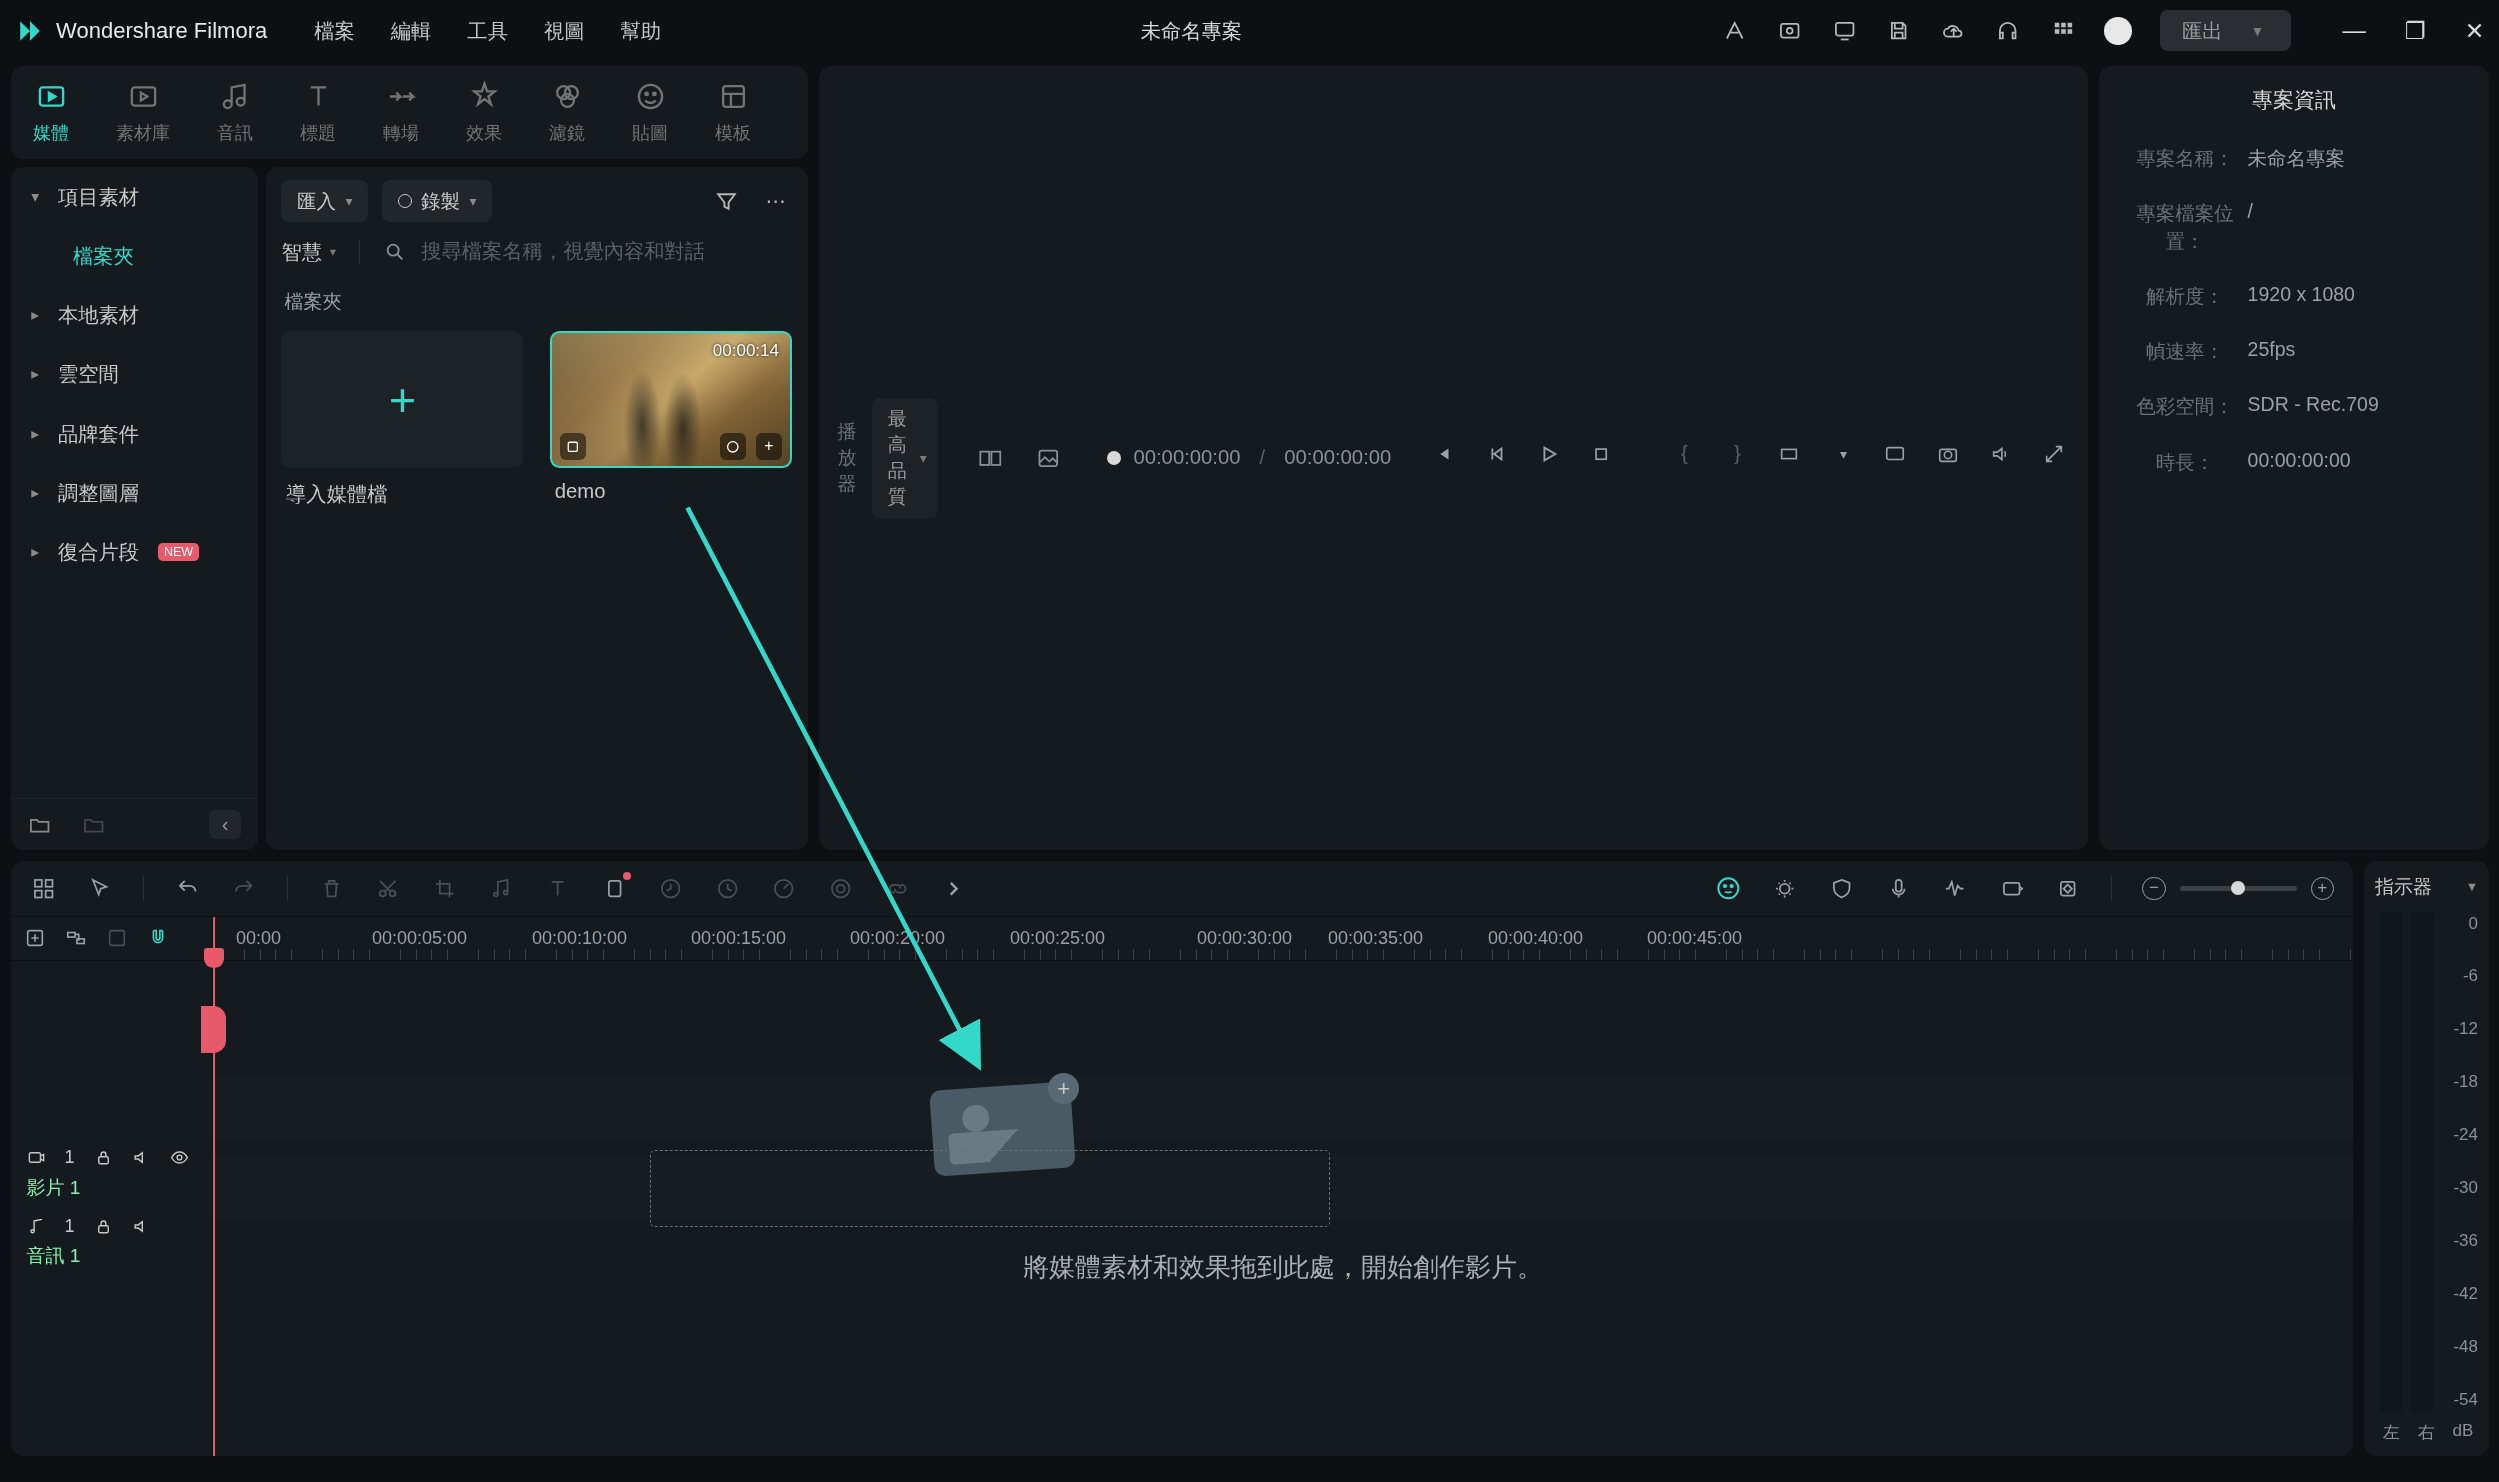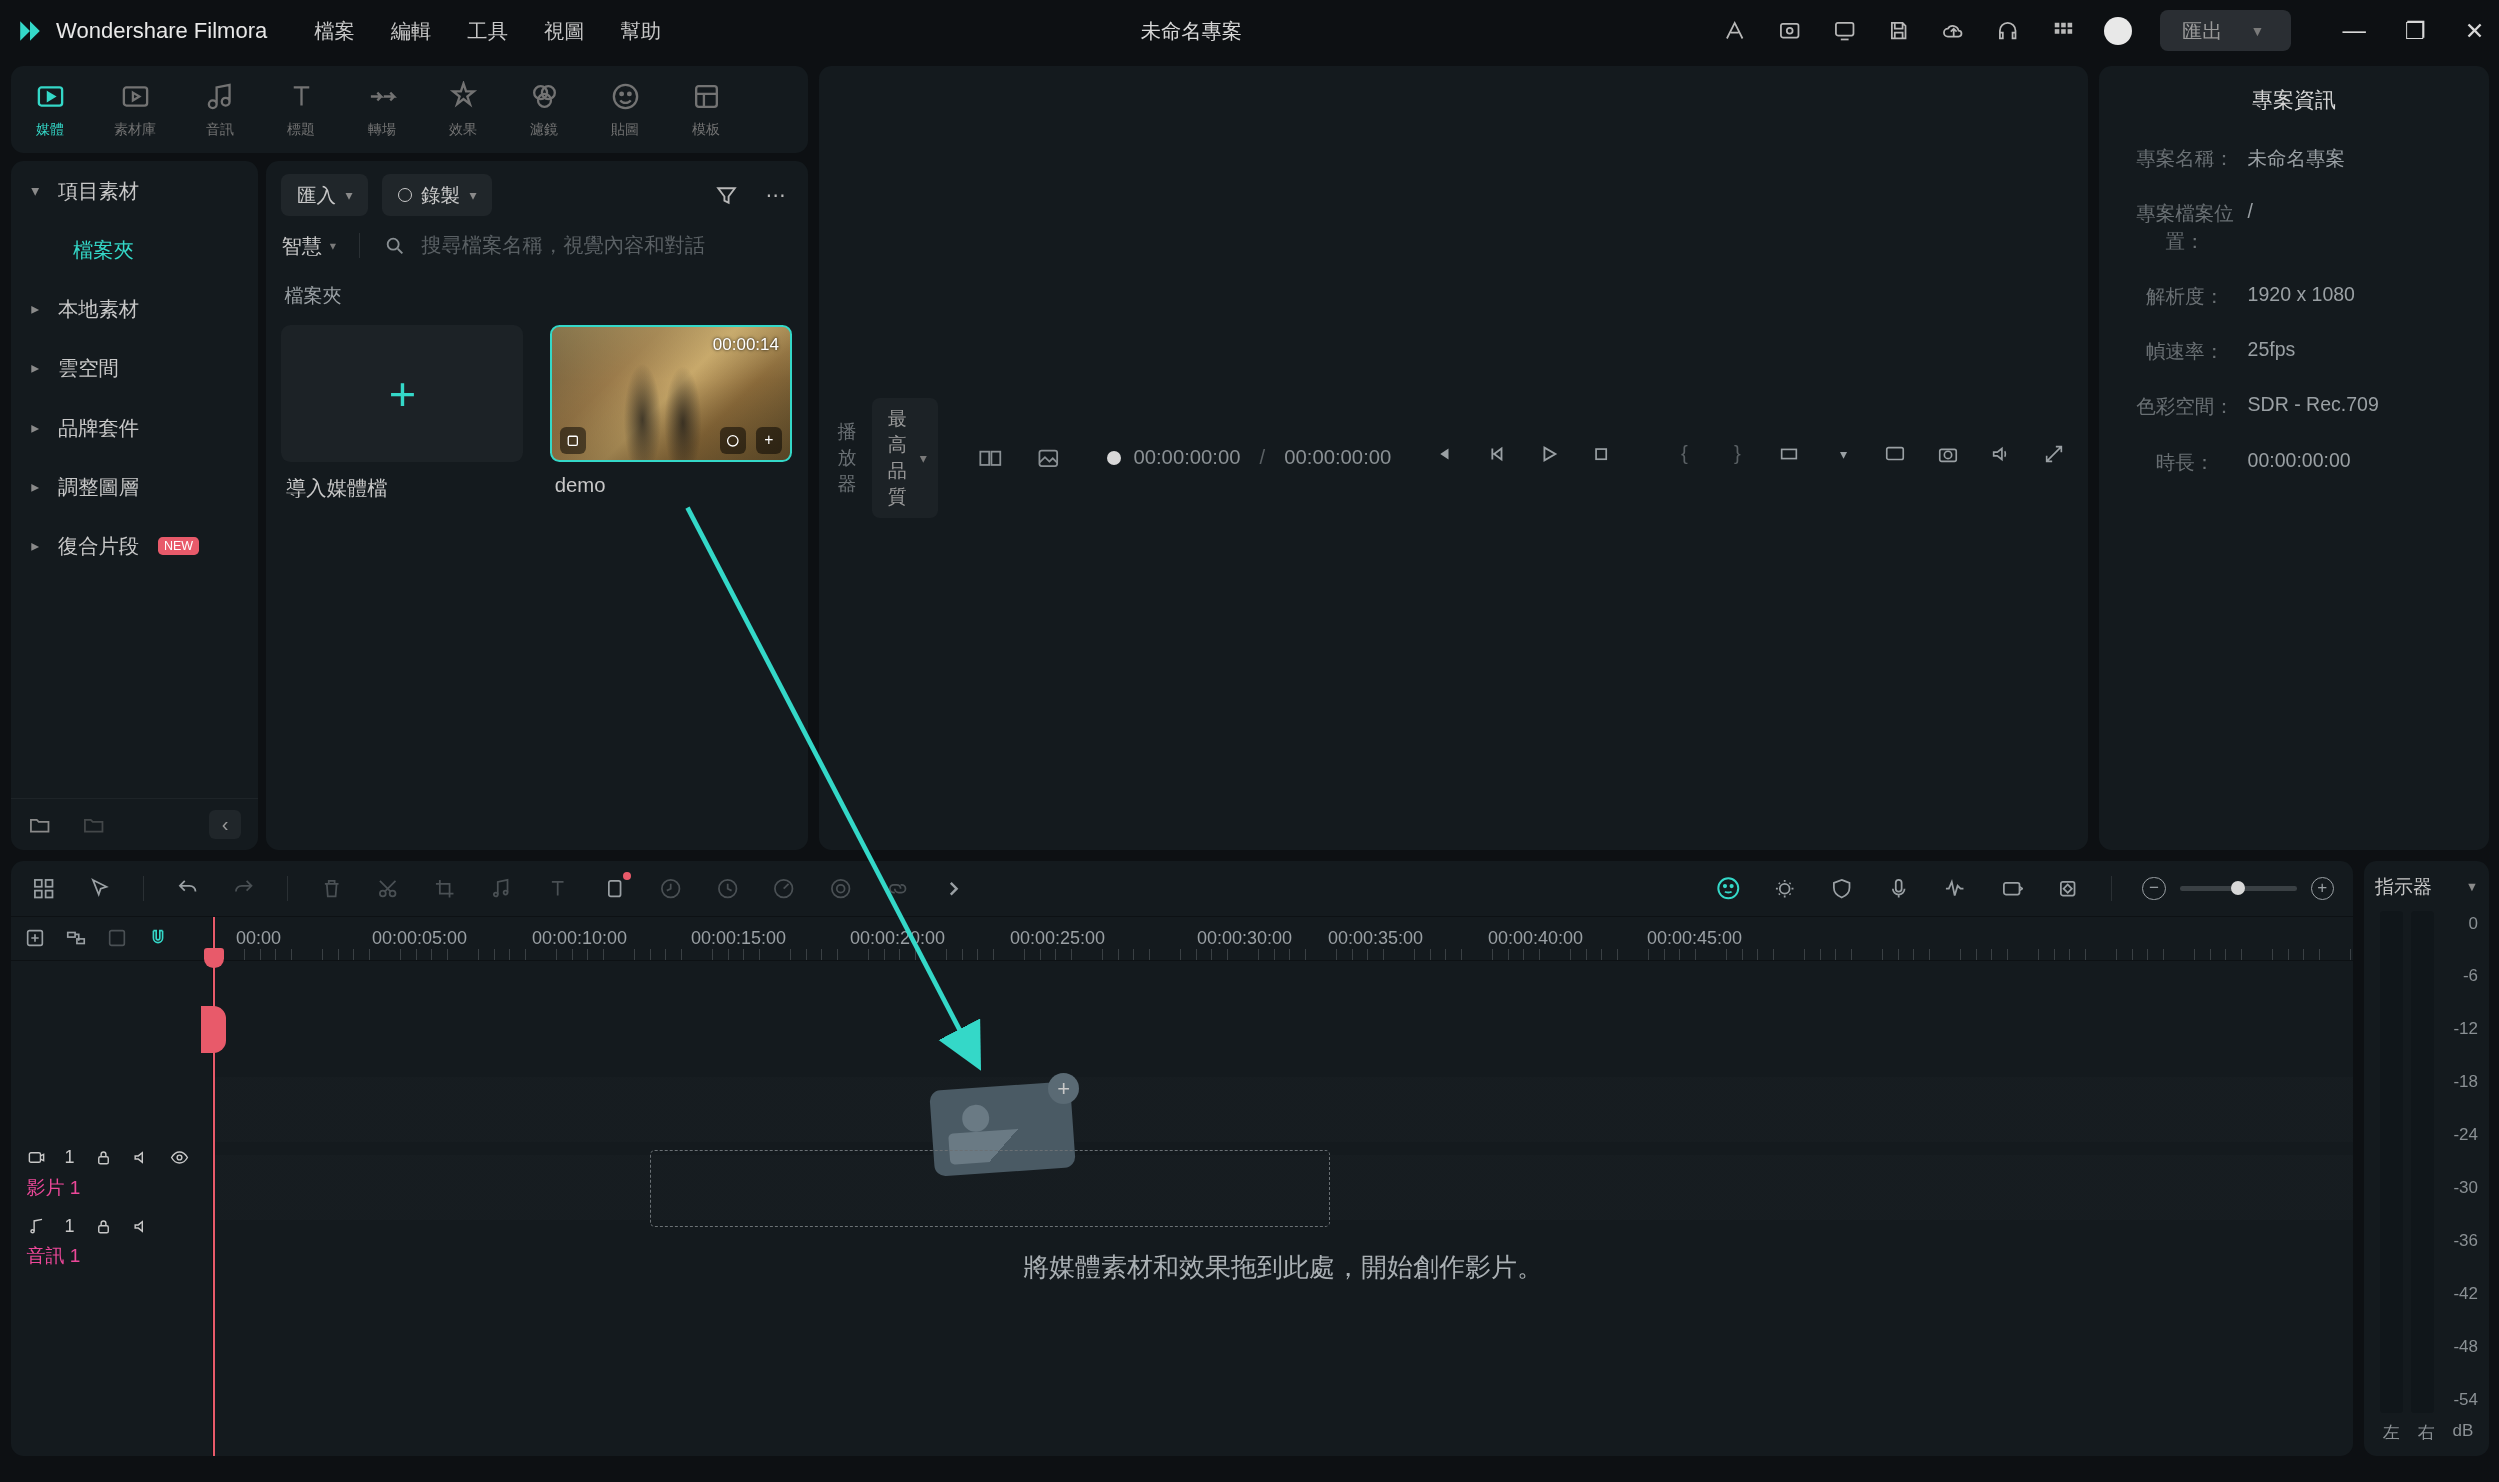--- a/index.html
+++ b/index.html
@@ -21,21 +21,21 @@
 
 
 .main { display:flex; height:789px; gap:11px; padding:4.7px 11px 0 11px; }
 
 
 .left { width:956px; display:flex; flex-direction:column; gap:7.8px; }
 .tool-tabs { background:#141a1e; border-radius:12.5px; display:flex; padding:14px 22px; gap:47px; }
 .tool-tab { display:flex; flex-direction:column; align-items:center; gap:7.8px; cursor:pointer; color:#737373; }
 .tool-tab.active { color:#34d8c8; }
 .tool-tab .icn { width:34px; height:34px; display:flex; align-items:center; justify-content:center; }
-.tool-tab .lbl { font-size:14px;font-family:Liberation Serif, serif; }
+.tool-tab .lbl { font-size:18px;font-family:Liberation Serif, serif; }
 
 .media-row { display:flex; gap:7.8px; flex:1; }
 .sidebar { width:247px; background:#141a1e; border-radius:12.5px; display:flex; flex-direction:column; }
 .sidebar-list { flex:1; }
 .sidebar-item { display:flex; align-items:center; gap:11px; padding:15.6px 20.3px; cursor:pointer; color:#c8c8c8; font-size:20.3px; }
 .sidebar-item .arrow { font-size:15.6px; color:#8a8a8a; width:15.6px; }
 .sidebar-item.active { color:#34d8c8; }
 .sidebar-item.sub { padding-left:62px; }
 .sidebar-item .newbadge { background:#e85a6a; color:#fff; font-size:12.5px; padding:1.6px 6.2px; border-radius:4.7px; margin-left:7.8px; }
 .sidebar-foot { display:flex; align-items:center; gap:31px; padding:11px 17px; border-top:0.8px solid #1e2428; }
@@ -113,21 +113,21 @@
 
 .tl-body { flex:1; display:flex; position:relative; }
 .tl-left { width:202px; border-right:0.8px solid #0d1114; display:flex; flex-direction:column; }
 .tl-left-top { height:44px; display:flex; align-items:center; gap:19px; padding:0 12.5px; border-bottom:0.8px solid #0d1114; }
 .tl-left-top .tlico { color:#9aa0a4; cursor:pointer; }
 .tl-left-top .tlico.disabled { color:#4a5054; }
 .tl-left-top .tlico.accent { color:#34d8c8; }
 .tl-tracks-labels { flex:1; display:flex; flex-direction:column; justify-content:center; gap:15.6px; padding:0 15.6px; }
 .track-label { }
 .track-label .tlrow { display:flex; align-items:center; gap:19px; color:#c8c8c8; font-size:18px; }
-.track-label .tlname { color:#ec4899; font-size:19px; margin-top:6.2px; }
+.track-label .tlname { color:#86efac; font-size:19px; margin-top:6.2px; }
 
 .tl-right { flex:1; position:relative; }
 .tl-ruler { height:44px; border-bottom:0.8px solid #0d1114; position:relative; display:flex; align-items:center; }
 .tl-ruler .tick { position:absolute; top:50%; transform:translateY(-50%); color:#9aa0a4; font-size:18px; }
 .tl-ruler::after { content:""; position:absolute; left:0; right:0; bottom:0; height:11px;
   background:repeating-linear-gradient(to right,#3a4044 0 0.8px,transparent 0.8px 15.6px); }
 .playhead { position:absolute; left:0; top:0; bottom:0; width:2.3px; background:#e85a6a; z-index:5; }
 .playhead::before { content:""; position:absolute; top:31px; left:-9.4px; width:20.3px; height:20.3px; background:#e85a6a; border-radius:3.1px 3.1px 9.4px 9.4px; }
 .playhead-knob { position:absolute; left:-12.5px; top:89px; width:25px; height:47px; background:#e85a6a; border-radius:0 12.5px 12.5px 0; }
 

